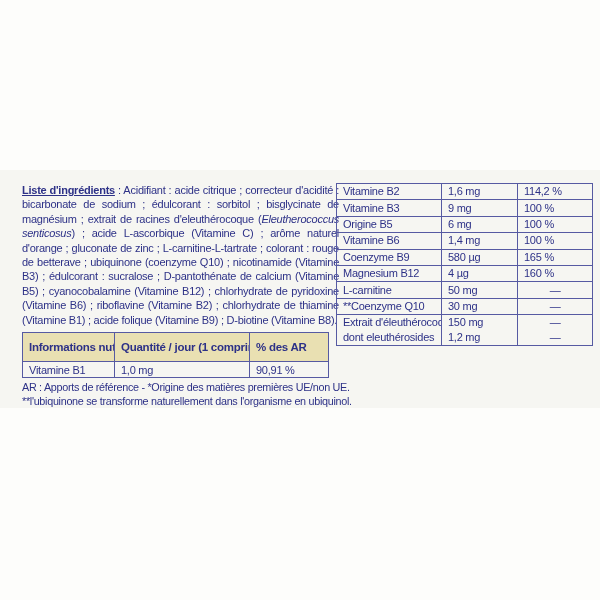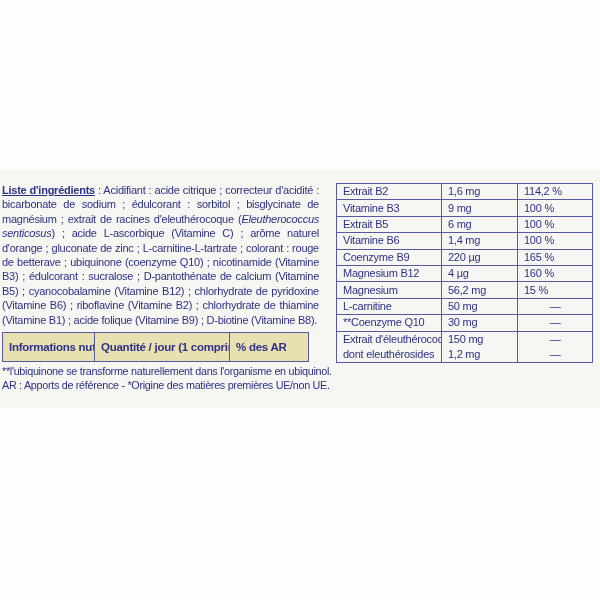--- a/index.html
+++ b/index.html
@@ -10,21 +10,21 @@
     font-family:"Liberation Sans", sans-serif;
     color:#2d3187;
     overflow:hidden;
   }
   .label-band{
     position:absolute;left:0;top:170px;width:600px;height:238px;
     background:#f6f6f2;
   }
   
   .left-col{
-    position:absolute;left:2px;top:183px;width:317px;
+    position:absolute;left:22px;top:183px;width:317px;
   }
   .ingredients{
     font-size:11px;line-height:14.4px;
     text-align:justify;
     letter-spacing:-0.25px;
     color:#2d3187;
   }
   .ingredients .head{
     font-weight:bold;
     text-decoration:underline;
@@ -94,39 +94,50 @@
           <col>
         </colgroup>
       <thead>
         <tr>
           <th>Informations nutritionnelles</th>
           <th>Quantité / jour (1 comprimé)</th>
           <th>% des AR</th>
         </tr>
       </thead>
       <tbody>
+          <tr>
+            <td>
+              <div>Vitamine B1</div>
+            </td>
+            <td>
+              <div>1,0 mg</div>
+            </td>
+            <td>
+              <div>90,91 %</div>
+            </td>
+          </tr>
         </tbody>
     </table>
 
     <div class="footnotes">
+      <div>AR : Apports de référence - *Origine des matières premières UE/non UE.</div>
       <div>**l'ubiquinone se transforme naturellement dans l'organisme en ubiquinol.</div>
-      <div>AR : Apports de référence - *Origine des matières premières UE/non UE.</div>
     </div>
   </div>
 
   <table class="right-table">
     <colgroup>
         <col>
         <col>
         <col>
       </colgroup>
     <tbody>
         <tr>
           <td>
-            <div>Extrait B2</div>
+            <div>Vitamine B2</div>
           </td>
           <td>
             <div>1,6 mg</div>
           </td>
           <td>
             <div>114,2 %</div>
           </td>
         </tr>
         <tr>
           <td>
@@ -134,21 +145,21 @@
           </td>
           <td>
             <div>9 mg</div>
           </td>
           <td>
             <div>100 %</div>
           </td>
         </tr>
         <tr>
           <td>
-            <div>Extrait B5</div>
+            <div>Origine B5</div>
           </td>
           <td>
             <div>6 mg</div>
           </td>
           <td>
             <div>100 %</div>
           </td>
         </tr>
         <tr>
           <td>
@@ -159,46 +170,35 @@
           </td>
           <td>
             <div>100 %</div>
           </td>
         </tr>
         <tr>
           <td>
             <div>Coenzyme B9</div>
           </td>
           <td>
-            <div>220 µg</div>
+            <div>580 µg</div>
           </td>
           <td>
             <div>165 %</div>
           </td>
         </tr>
         <tr>
           <td>
             <div>Magnesium B12</div>
           </td>
           <td>
             <div>4 µg</div>
           </td>
           <td>
             <div>160 %</div>
-          </td>
-        </tr>
-        <tr>
-          <td>
-            <div>Magnesium</div>
-          </td>
-          <td>
-            <div>56,2 mg</div>
-          </td>
-          <td>
-            <div>15 %</div>
           </td>
         </tr>
         <tr>
           <td>
             <div>L-carnitine</div>
           </td>
           <td>
             <div>50 mg</div>
           </td>
           <td>

